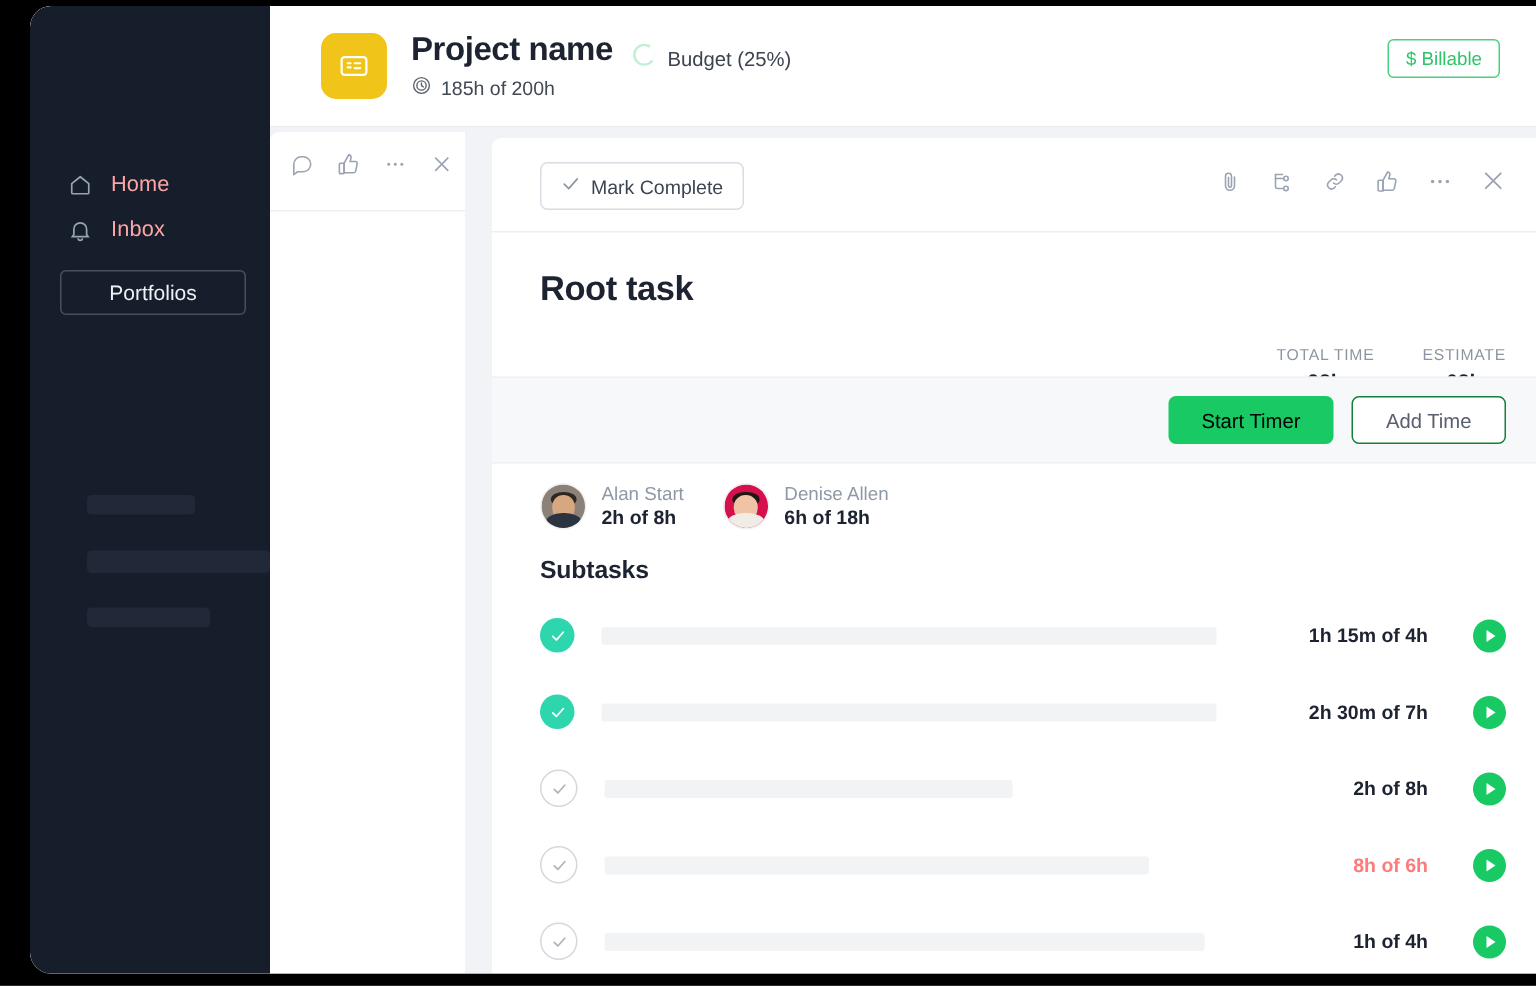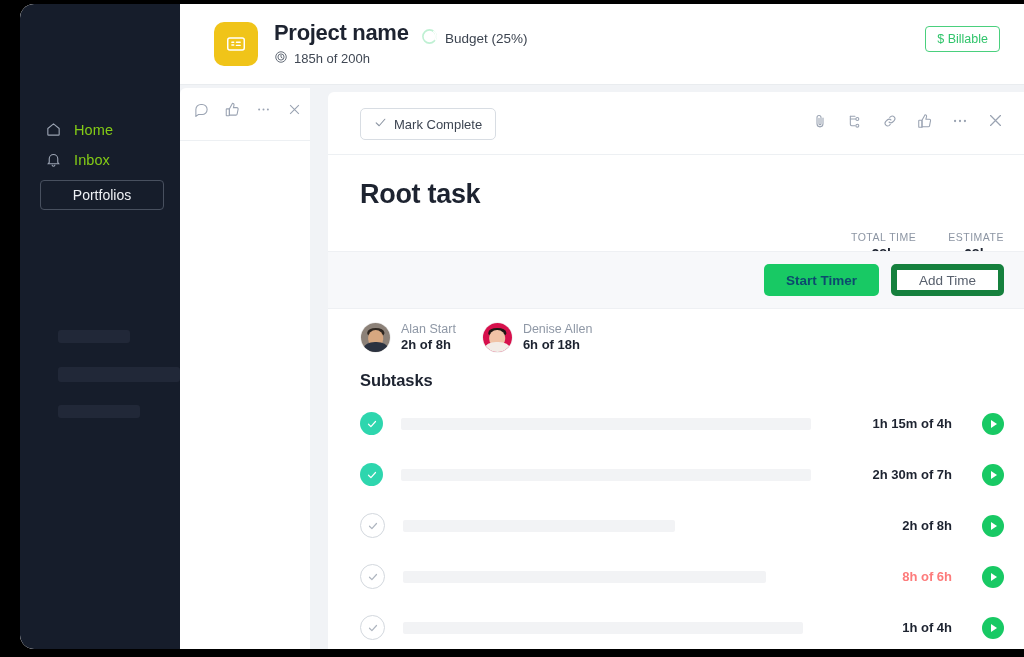--- a/index.html
+++ b/index.html
@@ -30,23 +30,23 @@
   .sidebar {
     position: absolute;
     left: 0; top: 0;
     width: 160px; height: 645px;
     background: #161d2b;
     border-radius: 14px 0 0 14px;
     z-index: 40;
   }
   .nav-list { position: absolute; left: 24px; top: 104px; width: 130px; }
   .nav-item {
-    display: flex; align-items: flex-end;
+    display: flex; align-items: center;
     height: 30px; margin-bottom: 0px;
-    color: #84cc16; font-size: 14.5px;
+    color: #fca5a5; font-size: 14.5px;
     cursor: pointer;
   }
   .nav-item + .nav-item { margin-top: 0px; }
   .nav-icon {
     width: 18px; height: 18px;
     margin-right: 12px;
     display: flex; align-items: center; justify-content: center;
     color: #9aa3b2;
     flex: 0 0 18px;
   }
@@ -171,21 +171,21 @@
   .head-icons {
     position: absolute; right: 26px; top: 20px;
     display: flex; align-items: center; gap: 19px;
     color: #9aa3b2;
   }
   .head-icons > span { cursor: pointer; display: flex; }
 
   .task-title-row { position: relative; height: 96px; }
   .task-title {
     position: absolute; left: 32px; top: 24px;
-    font-size: 27px; font-weight: bold; color: #1d2330;
+    font-size: 23px; font-weight: bold; color: #1d2330;
     letter-spacing: -.3px;
   }
   .stats {
     position: absolute; right: 26px; top: 76px;
     display: flex; gap: 32px;
     text-align: center;
   }
   .stat-label { font-size: 10.5px; color: #8c95a3; letter-spacing: .5px; }
   .stat-value { font-size: 14px; color: #1d2330; font-weight: bold; margin-top: 3px; }
   .meta-ph { position: absolute; background: #f2f3f5; border-radius: 3px; }
@@ -205,30 +205,29 @@
   }
   .avatar {
     width: 29px; height: 29px; border-radius: 50%;
     flex: 0 0 29px;
     overflow: hidden; position: relative;
     border: 1px solid rgba(0,0,0,.06);
   }
   .pname { font-size: 12.5px; color: #8f98a6; line-height: 1.25; }
   .ptime { font-size: 13px; color: #1d2330; font-weight: bold; line-height: 1.3; }
   .btn-green {
-    background: #18c964; color: #0c4a6e;
+    background: #18c964; color: #000000;
     border: none; border-radius: 5px;
     height: 32px; padding: 0 22px;
     font-size: 13.5px; cursor: pointer;
     font-family: inherit;
-    font-weight: bold;
   }
   .btn-plain {
     background: #fff; color: #58606d;
-    border: 6px solid #15803d; border-radius: 5px;
+    border: 1px solid #15803d; border-radius: 5px;
     height: 32px; padding: 0 22px;
     font-size: 13.5px; cursor: pointer;
     font-family: inherit;
   }
   .assignees {
     position: relative; height: 58px;
     display: flex; align-items: center; gap: 26px;
     padding-left: 32px;
   }
   .subtasks-title {

